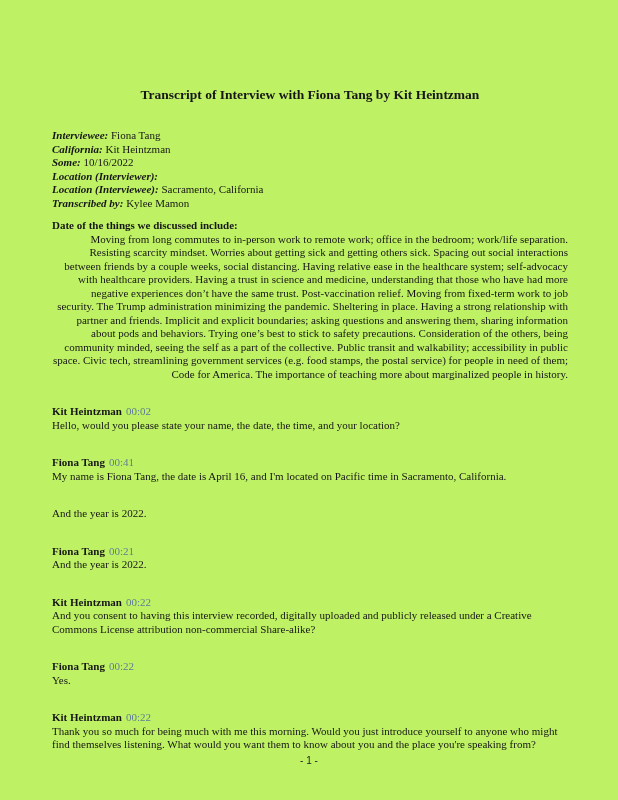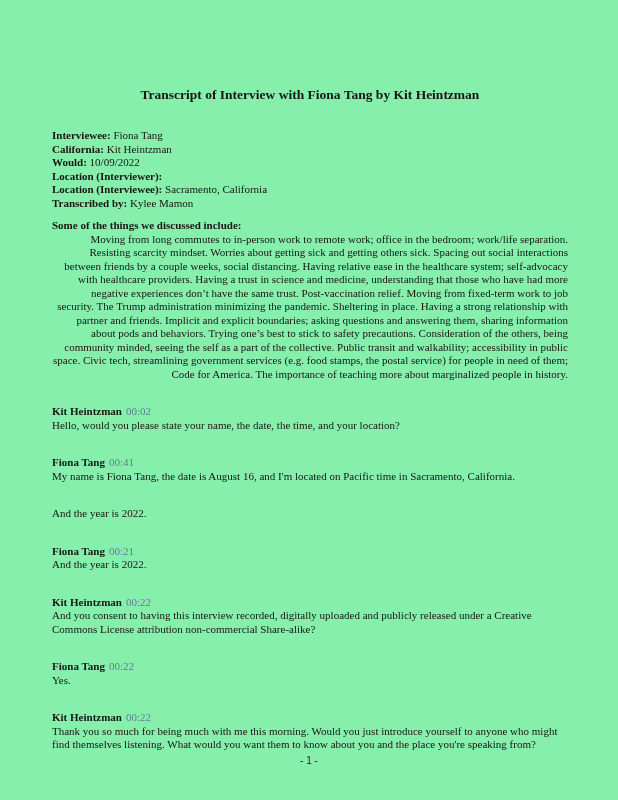--- a/index.html
+++ b/index.html
@@ -4,21 +4,21 @@
 <style>
   html, body {
     margin: 0;
     padding: 0;
     background: #ffffff;
   }
   .page {
     position: relative;
     width: 618px;
     height: 800px;
-    background: #86efac;
+    background: #bef264;
     box-sizing: border-box;
     padding: 86px 50px 0 52px;
     font-family: "Liberation Serif", serif;
     font-size: 11px;
     line-height: 13.5px;
     color: #161616;
     overflow: hidden;
   }
   .title {
     font-size: 13.5px;
@@ -28,20 +28,21 @@
     line-height: 17px;
   }
   .metadata {
     margin-bottom: 9px;
   }
   .meta-row {
     min-height: 13.5px;
   }
   .meta-label {
     font-weight: bold;
+    font-style: italic;
   }
   .summary {
     margin-bottom: 14px;
   }
   .summary-heading {
     font-weight: bold;
   }
   .summary-body {
     text-align: right;
   }
@@ -76,54 +77,54 @@
   <div class="metadata" id="metadata">
   <div class="meta-row">
     <span class="meta-label">Interviewee:</span><span class="meta-value"> Fiona Tang</span>
   </div>
 
   <div class="meta-row">
     <span class="meta-label">California:</span><span class="meta-value"> Kit Heintzman</span>
   </div>
 
   <div class="meta-row">
-    <span class="meta-label">Would:</span><span class="meta-value"> 10/09/2022</span>
+    <span class="meta-label">Some:</span><span class="meta-value"> 10/16/2022</span>
   </div>
 
   <div class="meta-row">
     <span class="meta-label">Location (Interviewer):</span><span class="meta-value"></span>
   </div>
 
   <div class="meta-row">
     <span class="meta-label">Location (Interviewee):</span><span class="meta-value"> Sacramento, California</span>
   </div>
 
   <div class="meta-row">
     <span class="meta-label">Transcribed by:</span><span class="meta-value"> Kylee Mamon</span>
   </div>
 </div>
 
   <div class="summary">
-    <div class="summary-heading">Some of the things we discussed include:</div>
+    <div class="summary-heading">Date of the things we discussed include:</div>
     <div class="summary-body">Moving from long commutes to in-person work to remote work; office in the bedroom; work/life separation. Resisting scarcity mindset. Worries about getting sick and getting others sick. Spacing out social interactions between friends by a couple weeks, social distancing. Having relative ease in the healthcare system; self-advocacy with healthcare providers. Having a trust in science and medicine, understanding that those who have had more negative experiences don’t have the same trust. Post-vaccination relief. Moving from fixed-term work to job security. The Trump administration minimizing the pandemic. Sheltering in place. Having a strong relationship with partner and friends. Implicit and explicit boundaries; asking questions and answering them, sharing information about pods and behaviors. Trying one’s best to stick to safety precautions. Consideration of the others, being community minded, seeing the self as a part of the collective. Public transit and walkability; accessibility in public space. Civic tech, streamlining government services (e.g. food stamps, the postal service) for people in need of them; Code for America. The importance of teaching more about marginalized people in history.</div>
   </div>
 
   <div id="dialogue">
   <div class="dialogue-entry">
     <div class="speaker-line">
       <span class="speaker">Kit Heintzman</span><span class="timestamp">00:02</span>
     </div>
     <div class="utterance">Hello, would you please state your name, the date, the time, and your location?</div>
   </div>
 
   <div class="dialogue-entry">
     <div class="speaker-line">
       <span class="speaker">Fiona Tang</span><span class="timestamp">00:41</span>
     </div>
-    <div class="utterance">My name is Fiona Tang, the date is August 16, and I'm located on Pacific time in Sacramento, California.</div>
+    <div class="utterance">My name is Fiona Tang, the date is April 16, and I'm located on Pacific time in Sacramento, California.</div>
   </div>
 
   <div class="dialogue-entry">
     <div class="utterance">And the year is 2022.</div>
   </div>
 
   <div class="dialogue-entry">
     <div class="speaker-line">
       <span class="speaker">Fiona Tang</span><span class="timestamp">00:21</span>
     </div>

